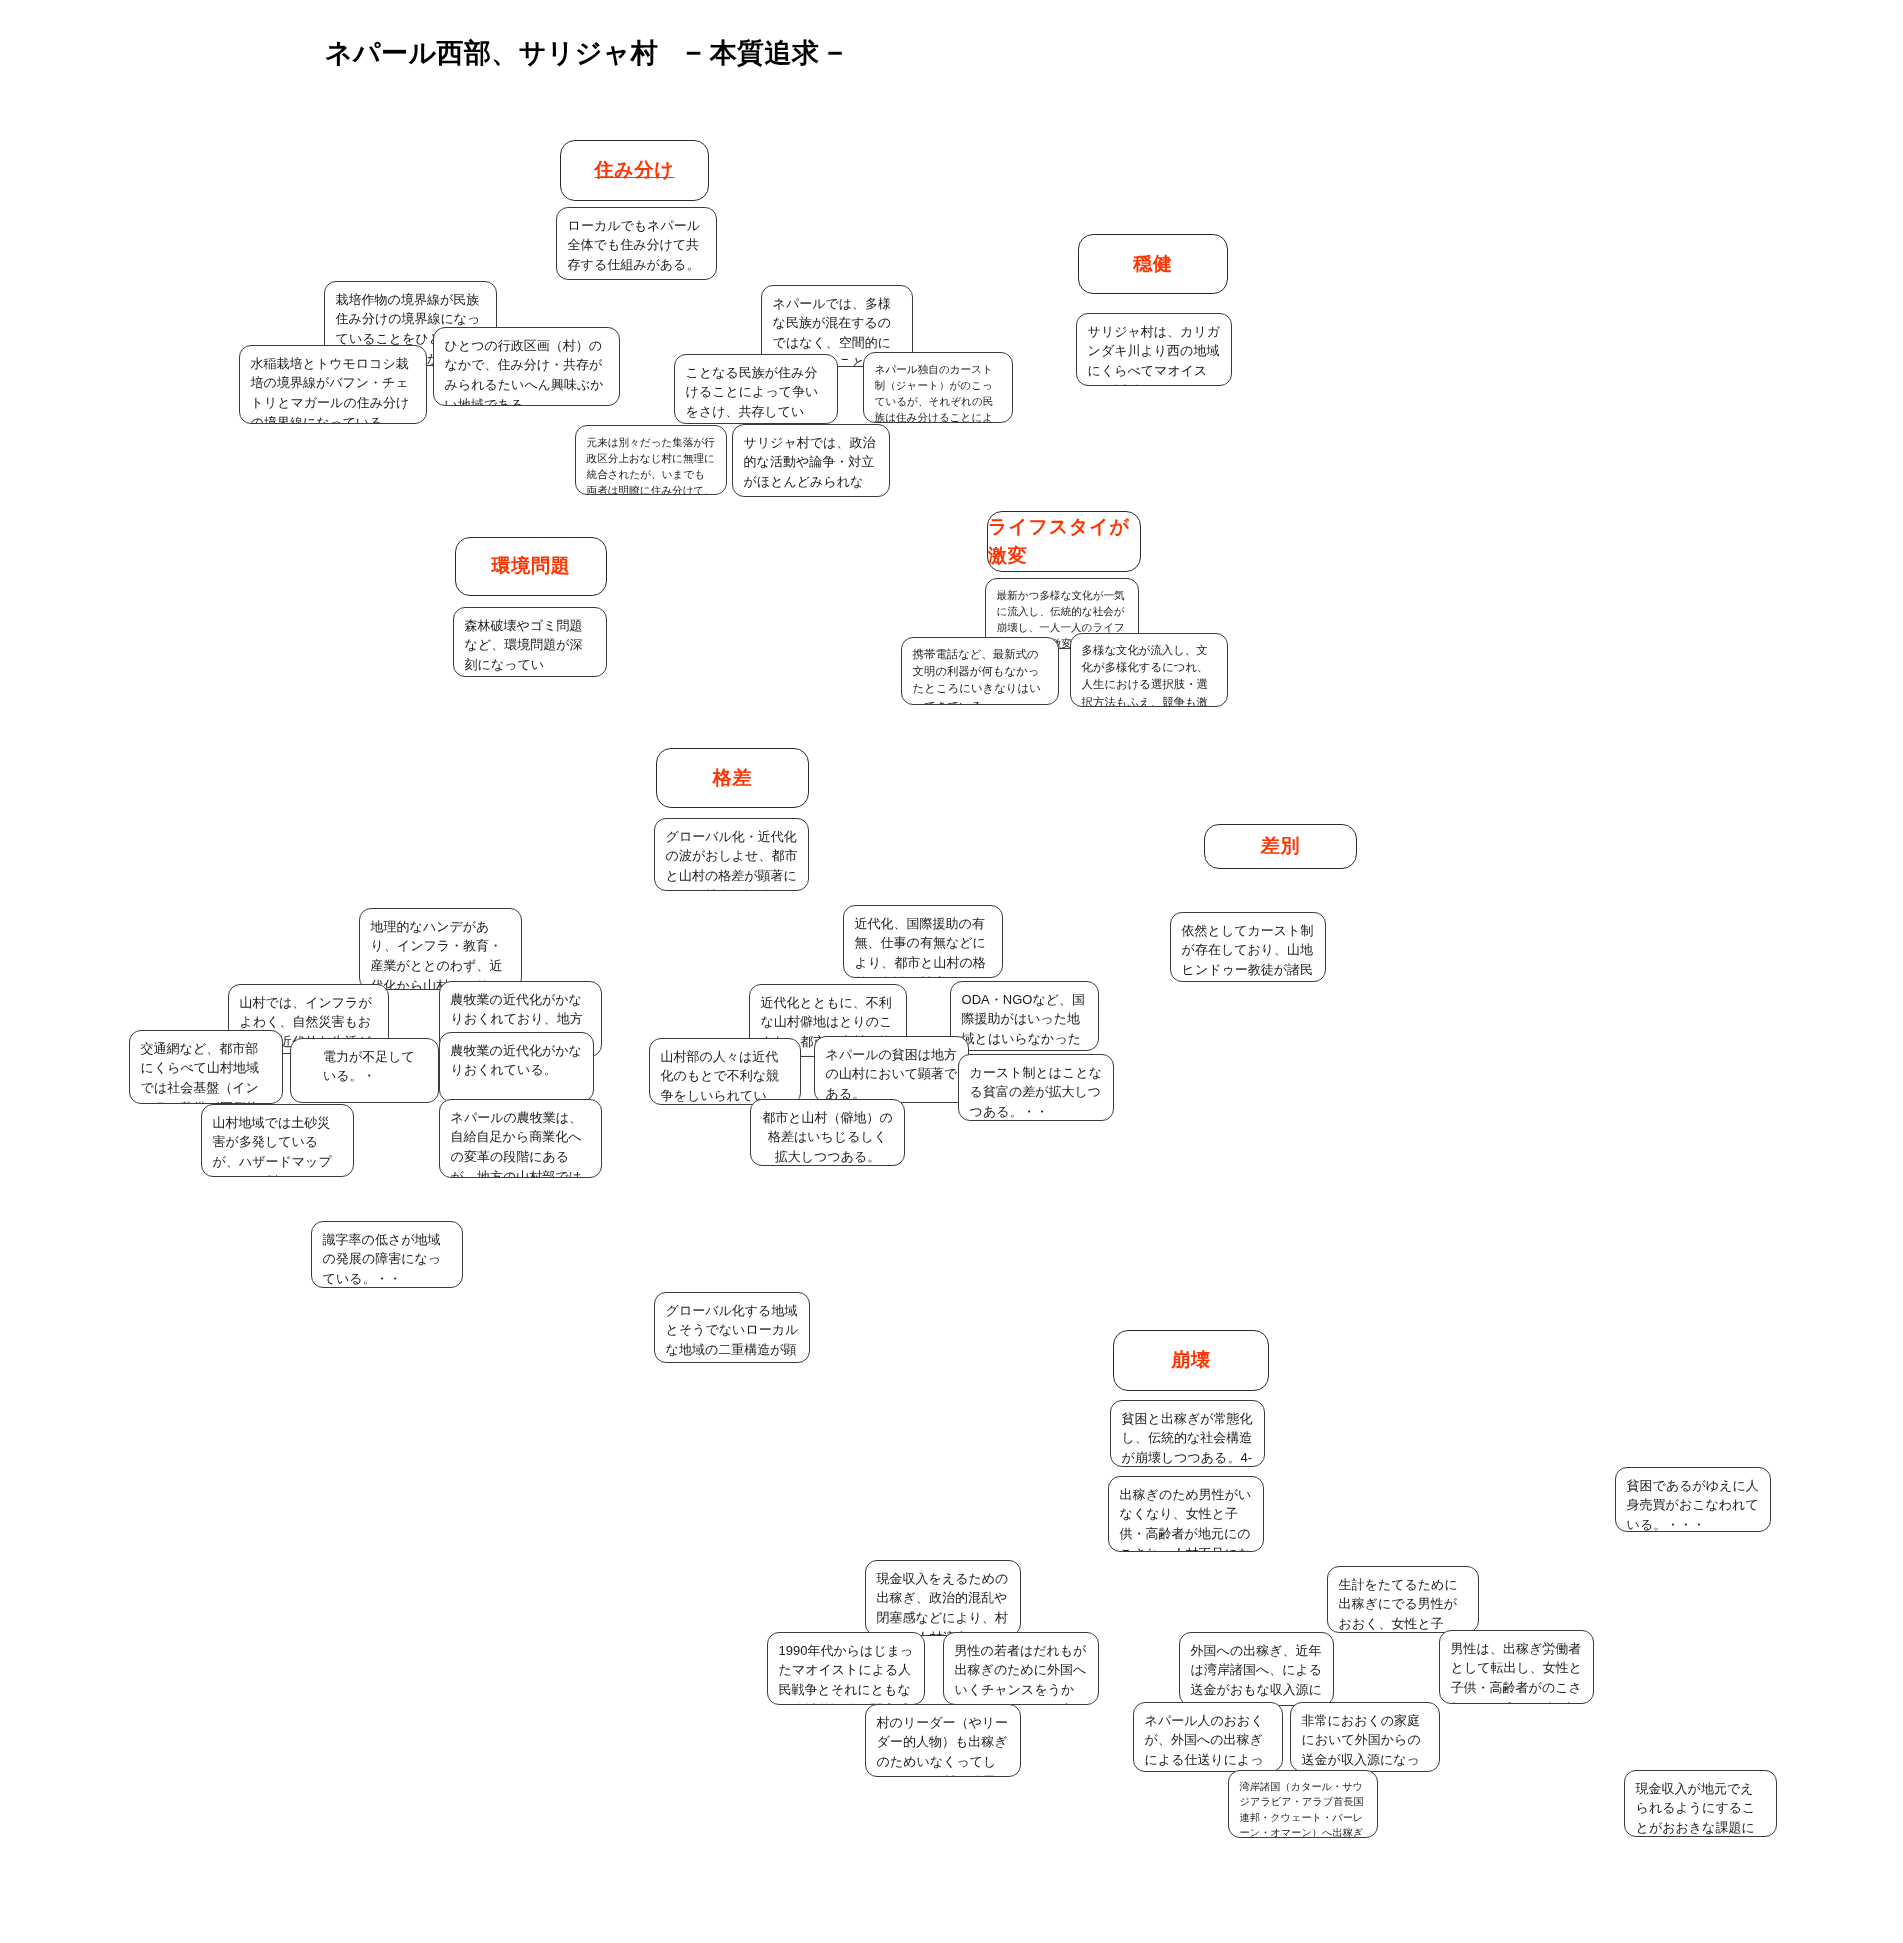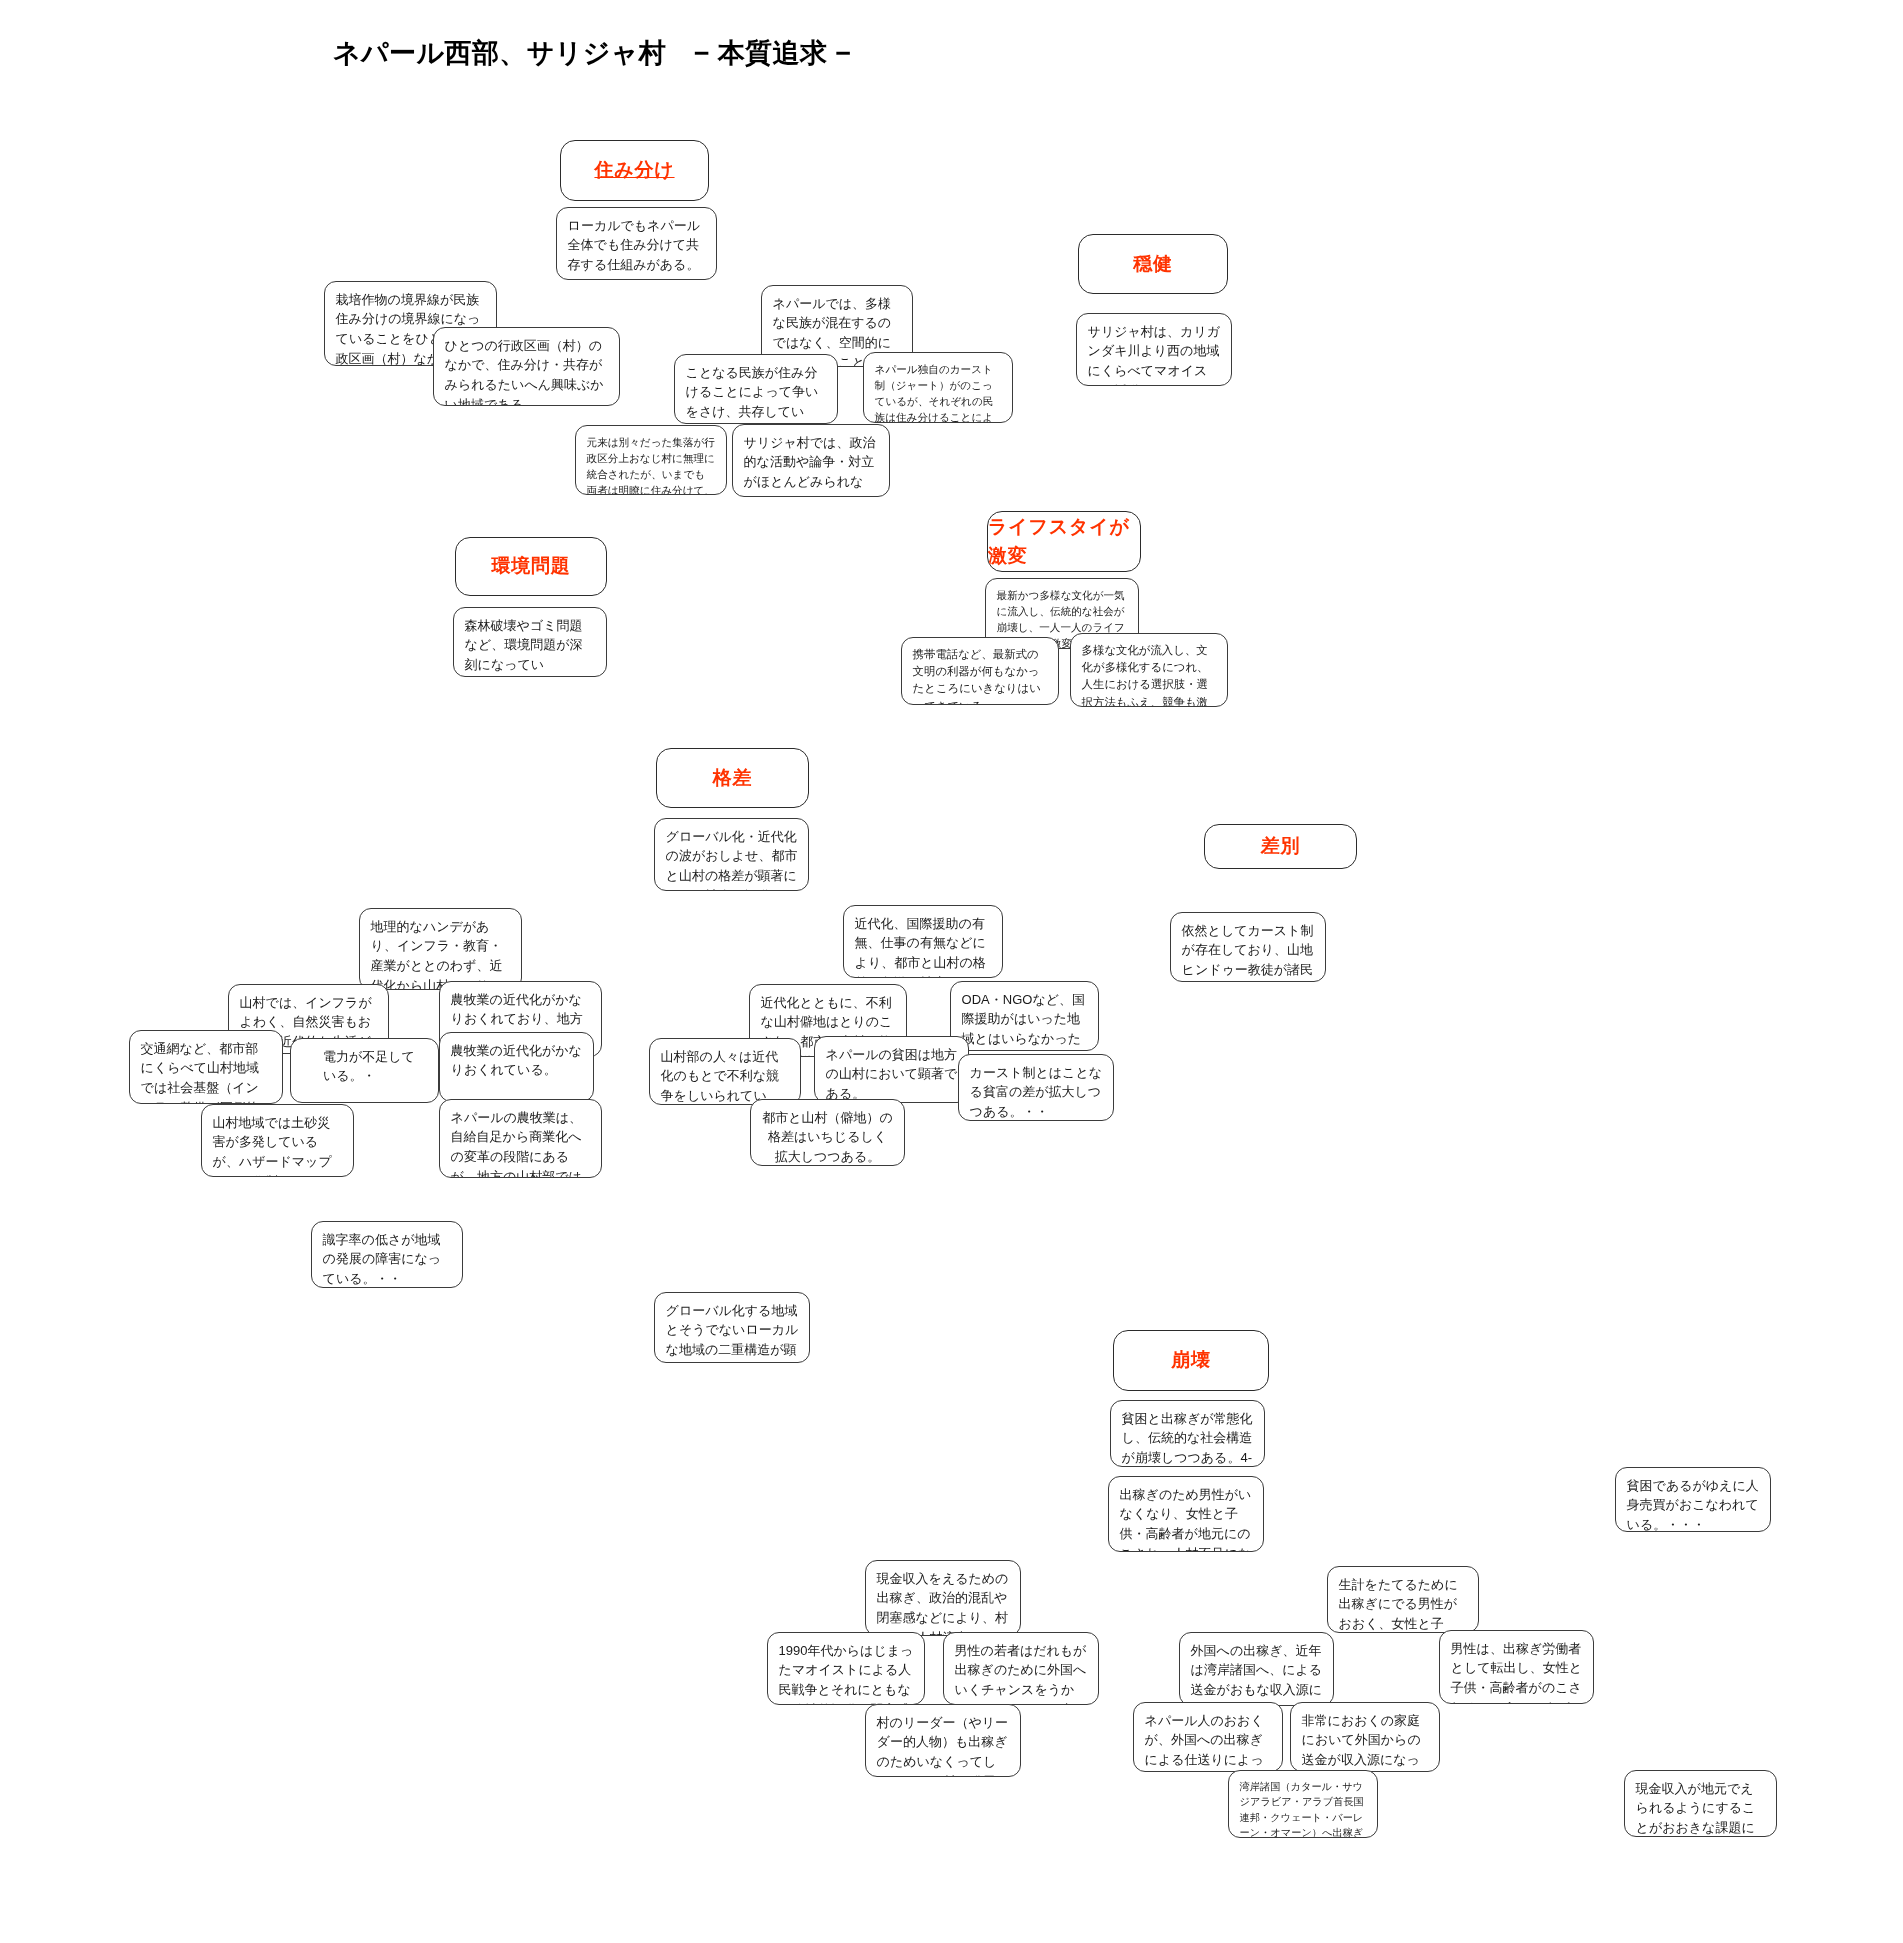--- a/index.html
+++ b/index.html
@@ -20,21 +20,20 @@
   }
   #page-title {
     position: absolute;
     left: 325px;
     top: 35px;
     font-size: 27px;
     font-weight: bold;
     letter-spacing: 0.4px;
     color: #000000;
     white-space: pre;
-    margin-left: 8px;
   }
   .node {
     position: absolute;
     box-sizing: border-box;
     border: 1.2px solid #3b3b3b;
     border-radius: 12px;
     background: #ffffff;
     padding: 7.6px 10.6px;
     line-height: 1.52;
     color: #1a1a1a;
@@ -69,20 +68,23 @@
   </div>
 
   <div class="node t17" style="left:556px; top:207px; width:161px; height:73px;">
     <span>ローカルでもネパール全体でも住み分けて共存する仕組みがある。3-3・・・・</span>
   </div>
 
   <div class="node t17" style="left:324px; top:281px; width:173px; height:85px;">
     <span>栽培作物の境界線が民族住み分けの境界線になっていることをひとつの行政区画（村）なかでみることができる。1-5・・</span>
   </div>
 
+  <div class="node t17" style="left:239px; top:345px; width:188px; height:79px;">
+    <span>水稲栽培とトウモロコシ栽培の境界線がバフン・チェトリとマガールの住み分けの境界線になっている。</span>
+  </div>
 
   <div class="node t17" style="left:433px; top:327px; width:187px; height:79px;">
     <span>ひとつの行政区画（村）のなかで、住み分け・共存がみられるたいへん興味ぶかい地域である。</span>
   </div>
 
   <div class="node t17" style="left:761px; top:285px; width:152px; height:82px;">
     <span>ネパールでは、多様な民族が混在するのではなく、空間的に住み分けることによって共存してきた。2-4</span>
   </div>
 
   <div class="node t17" style="left:674px; top:354px; width:164px; height:70px;">

